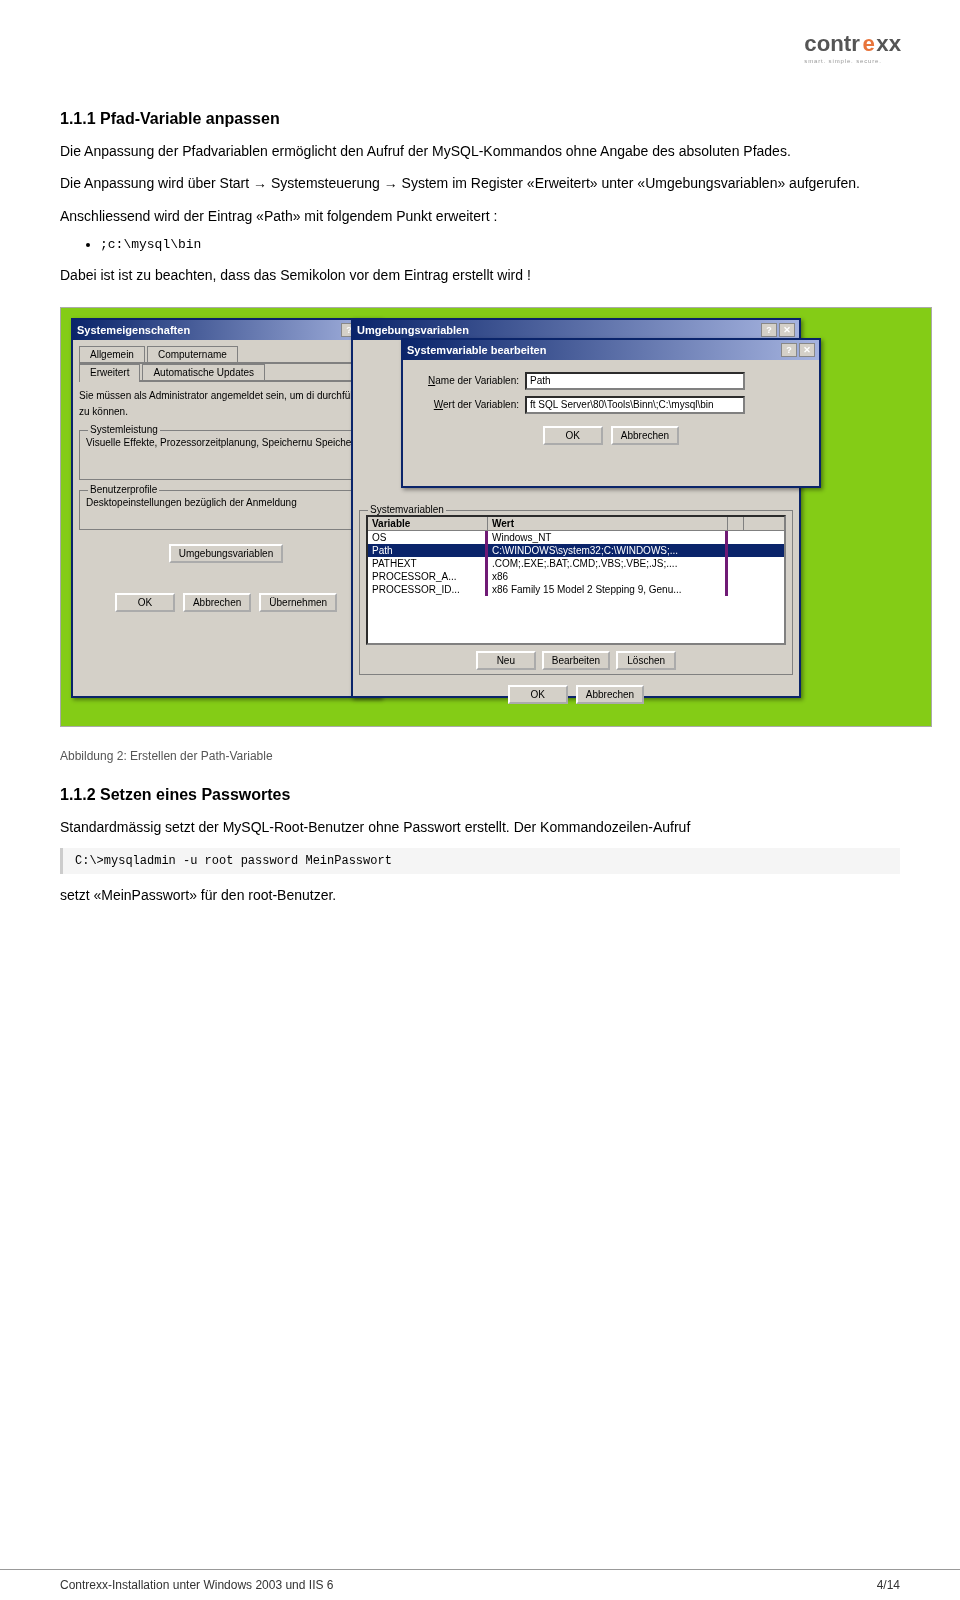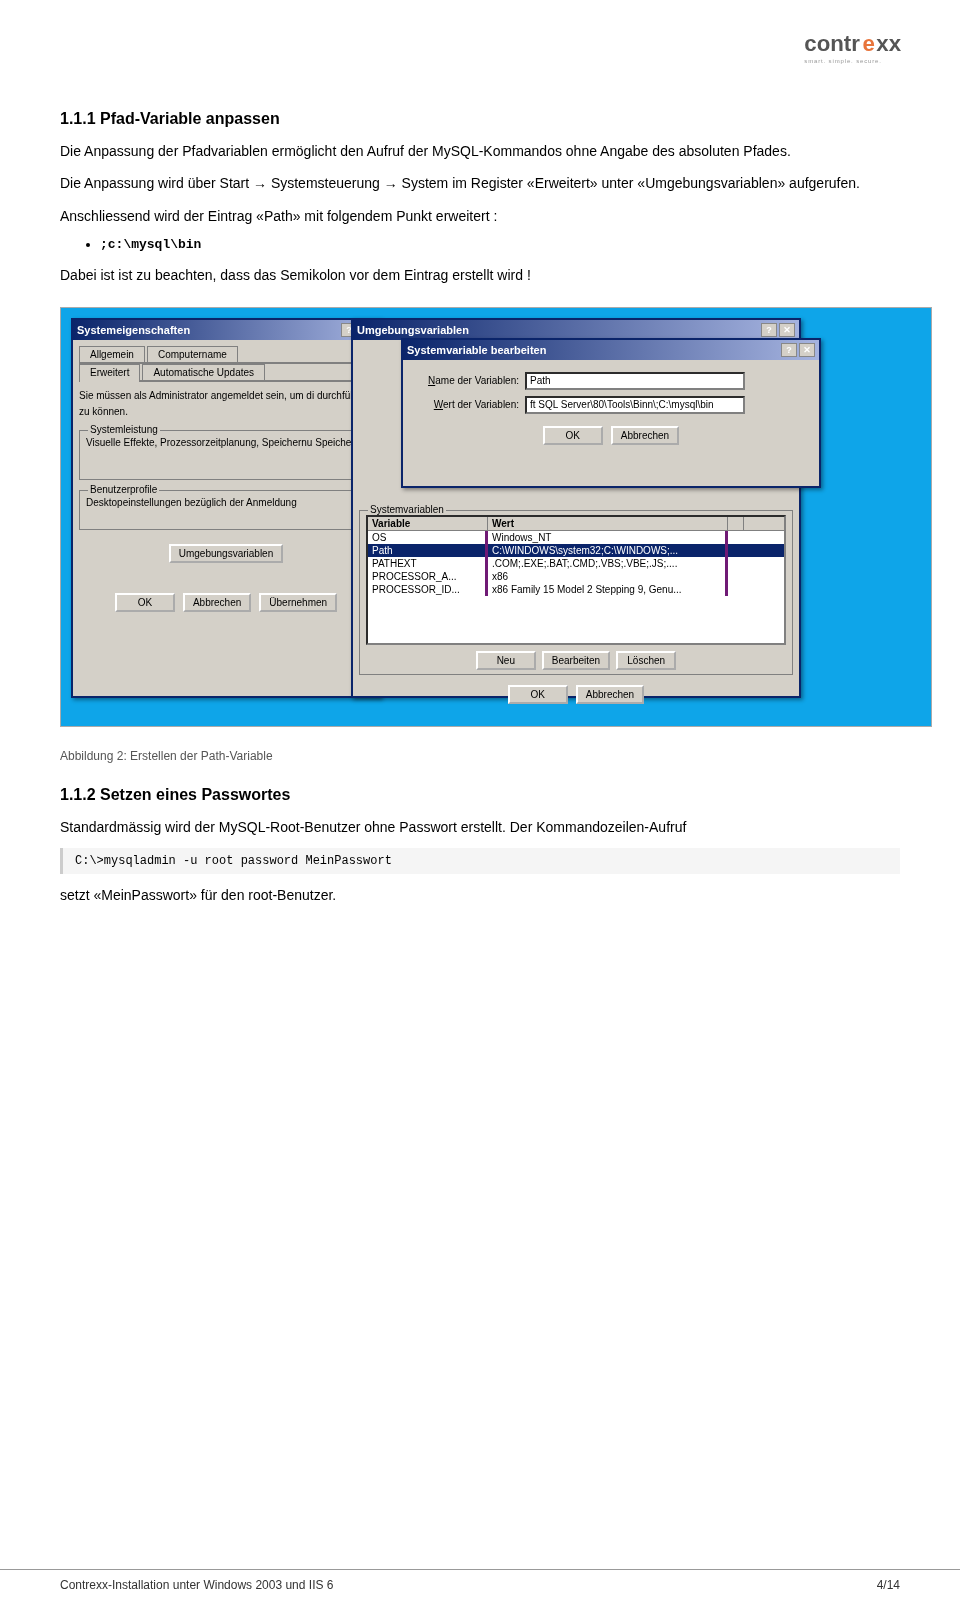--- a/index.html
+++ b/index.html
@@ -53,31 +53,30 @@
       font-size: 14px;
       line-height: 1.6;
       margin-bottom: 10px;
     }
 
     .bullet-item {
       margin-left: 40px;
       margin-bottom: 8px;
       font-size: 14px;
       list-style: disc;
-      font-weight: bold;
     }
 
     ul {
       margin-bottom: 12px;
     }
 
     
     .screenshot-box {
       border: 1px solid #aaa;
-      background: #0ea5e9;
+      background: #84cc16;
       width: 872px;
       height: 420px;
       margin: 20px auto;
       position: relative;
       font-family: 'Tahoma', Arial, sans-serif;
       font-size: 11px;
     }
 
     
     .win-dialog {
@@ -446,21 +445,21 @@
           </div>
         </div>
       </div>
 
     </div>
 
     <p class="caption-text">Abbildung 2: Erstellen der Path-Variable</p>
 
     <h3>1.1.2  Setzen eines Passwortes</h3>
 
-    <p>Standardmässig wird der MySQL-Root-Benutzer ohne Passwort erstellt. Der Kommandozeilen-Aufruf</p>
+    <p>Standardmässig setzt der MySQL-Root-Benutzer ohne Passwort erstellt. Der Kommandozeilen-Aufruf</p>
 
     <div class="code-block">C:\&gt;mysqladmin -u root password MeinPasswort</div>
 
     <p>setzt «MeinPasswort» für den root-Benutzer.</p>
 
   </div>
 
 </div>
 
 <div class="footer">

